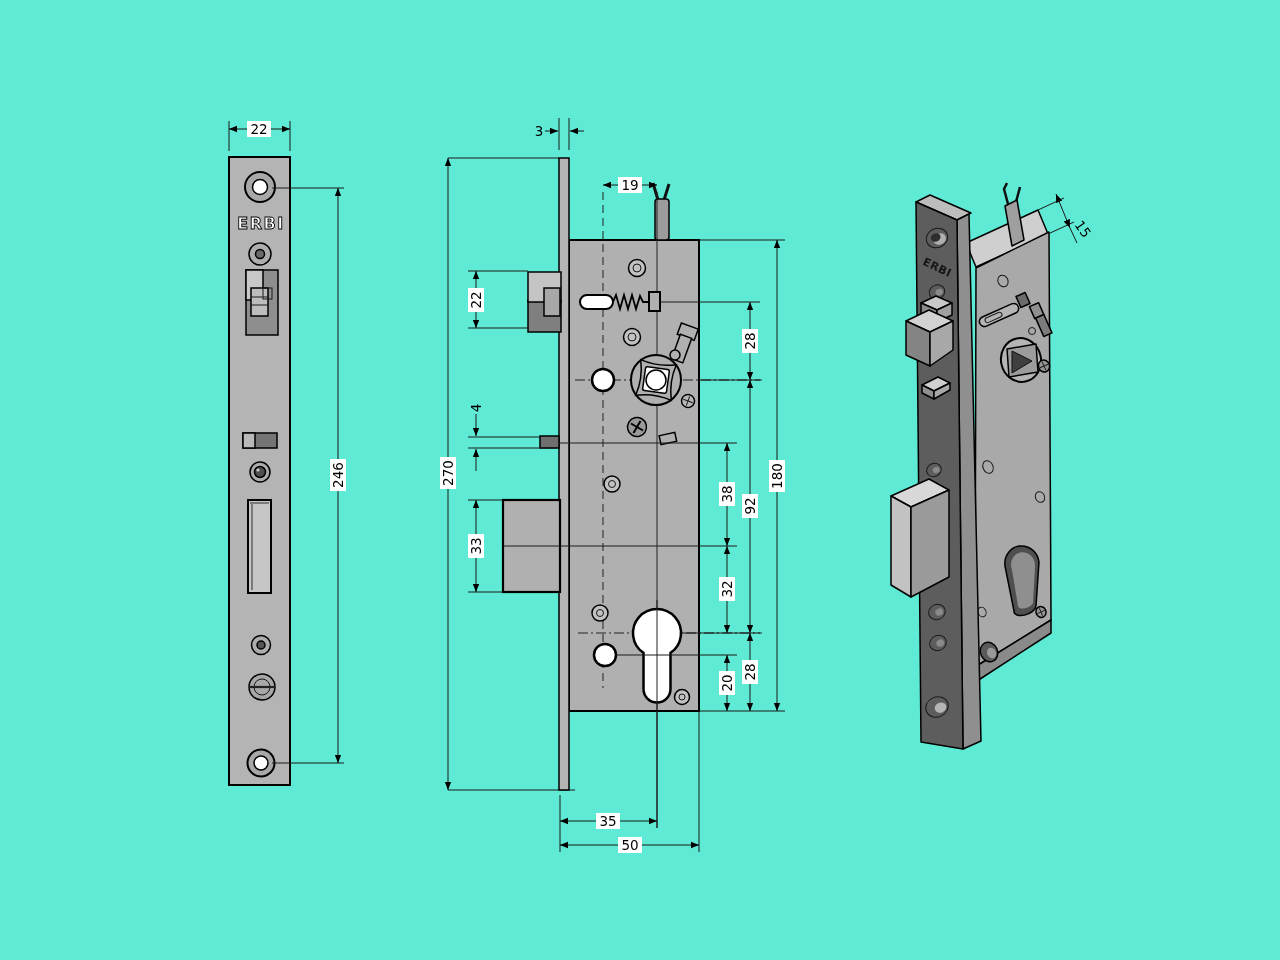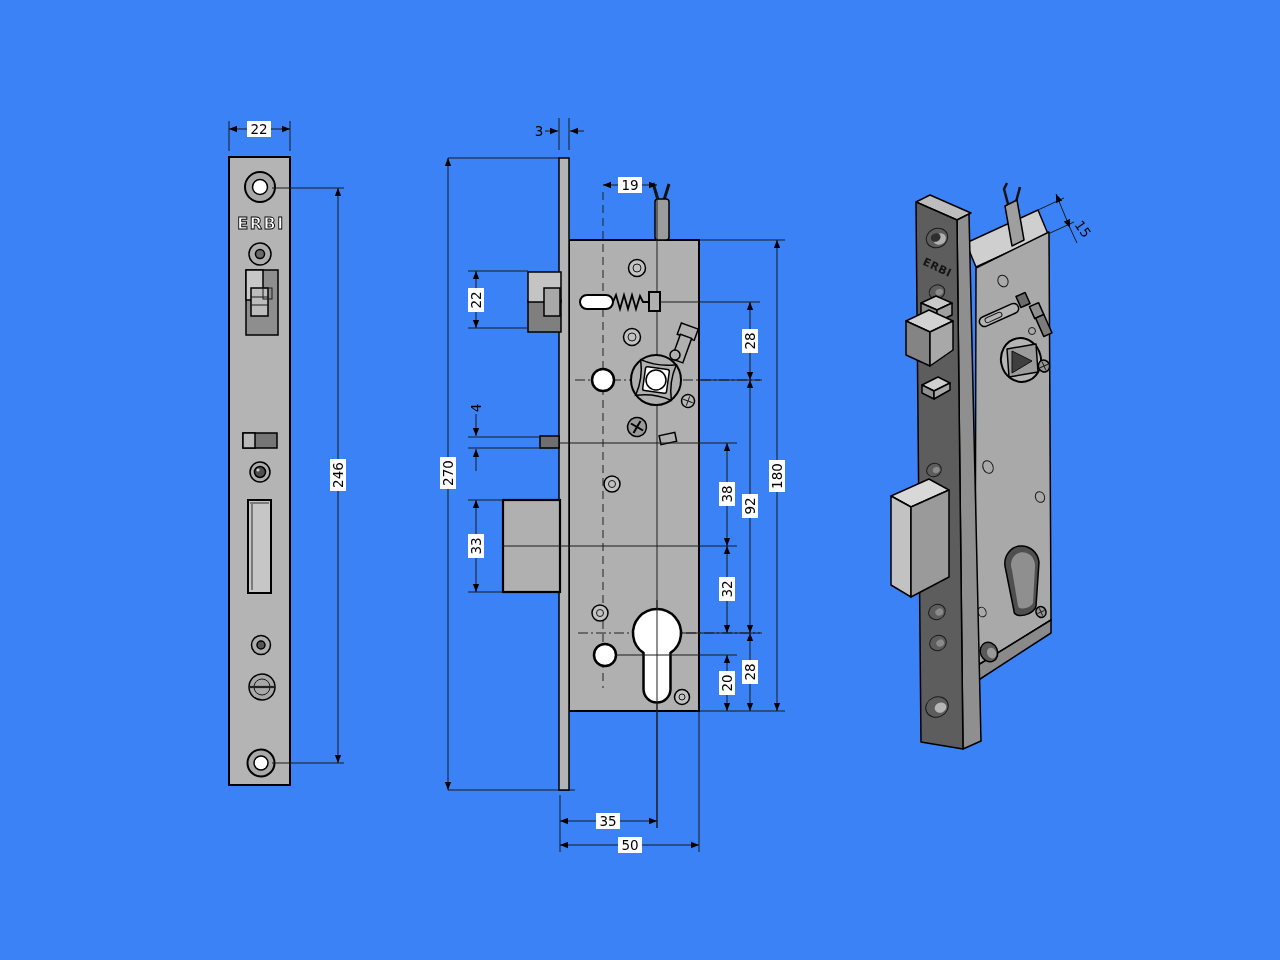--- a/index.html
+++ b/index.html
@@ -1,16 +1,16 @@
 <!DOCTYPE html>
 <html><head>
 <meta charset="utf-8">
 <style>
   html,body{margin:0;padding:0;background:#fff;}
-  .stage{width:1280px;height:960px;position:relative;background:#3b82f6;overflow:hidden;}
+  .stage{width:1280px;height:960px;position:relative;background:#5eead4;overflow:hidden;}
   svg{display:block;}
   svg text{font-family:"DejaVu Sans","Liberation Sans",sans-serif;font-size:13.5px;fill:#000;}
   .dimtxt{font-size:13.5px;}
   .brand-front{font-size:16px;font-weight:bold;letter-spacing:1.5px;fill:#ffffff;stroke:#000;stroke-width:0.9px;}
   .brand-iso{font-size:11px;font-weight:bold;fill:#151515;letter-spacing:0.5px;}
   .ol{stroke:#000;stroke-width:2;}
   .ol15{stroke:#000;stroke-width:1.5;}
   .thin{stroke:#1a1a1a;stroke-width:1;fill:none;}
   .dim{stroke:#1a1a1a;stroke-width:1;fill:none;}
 </style>

